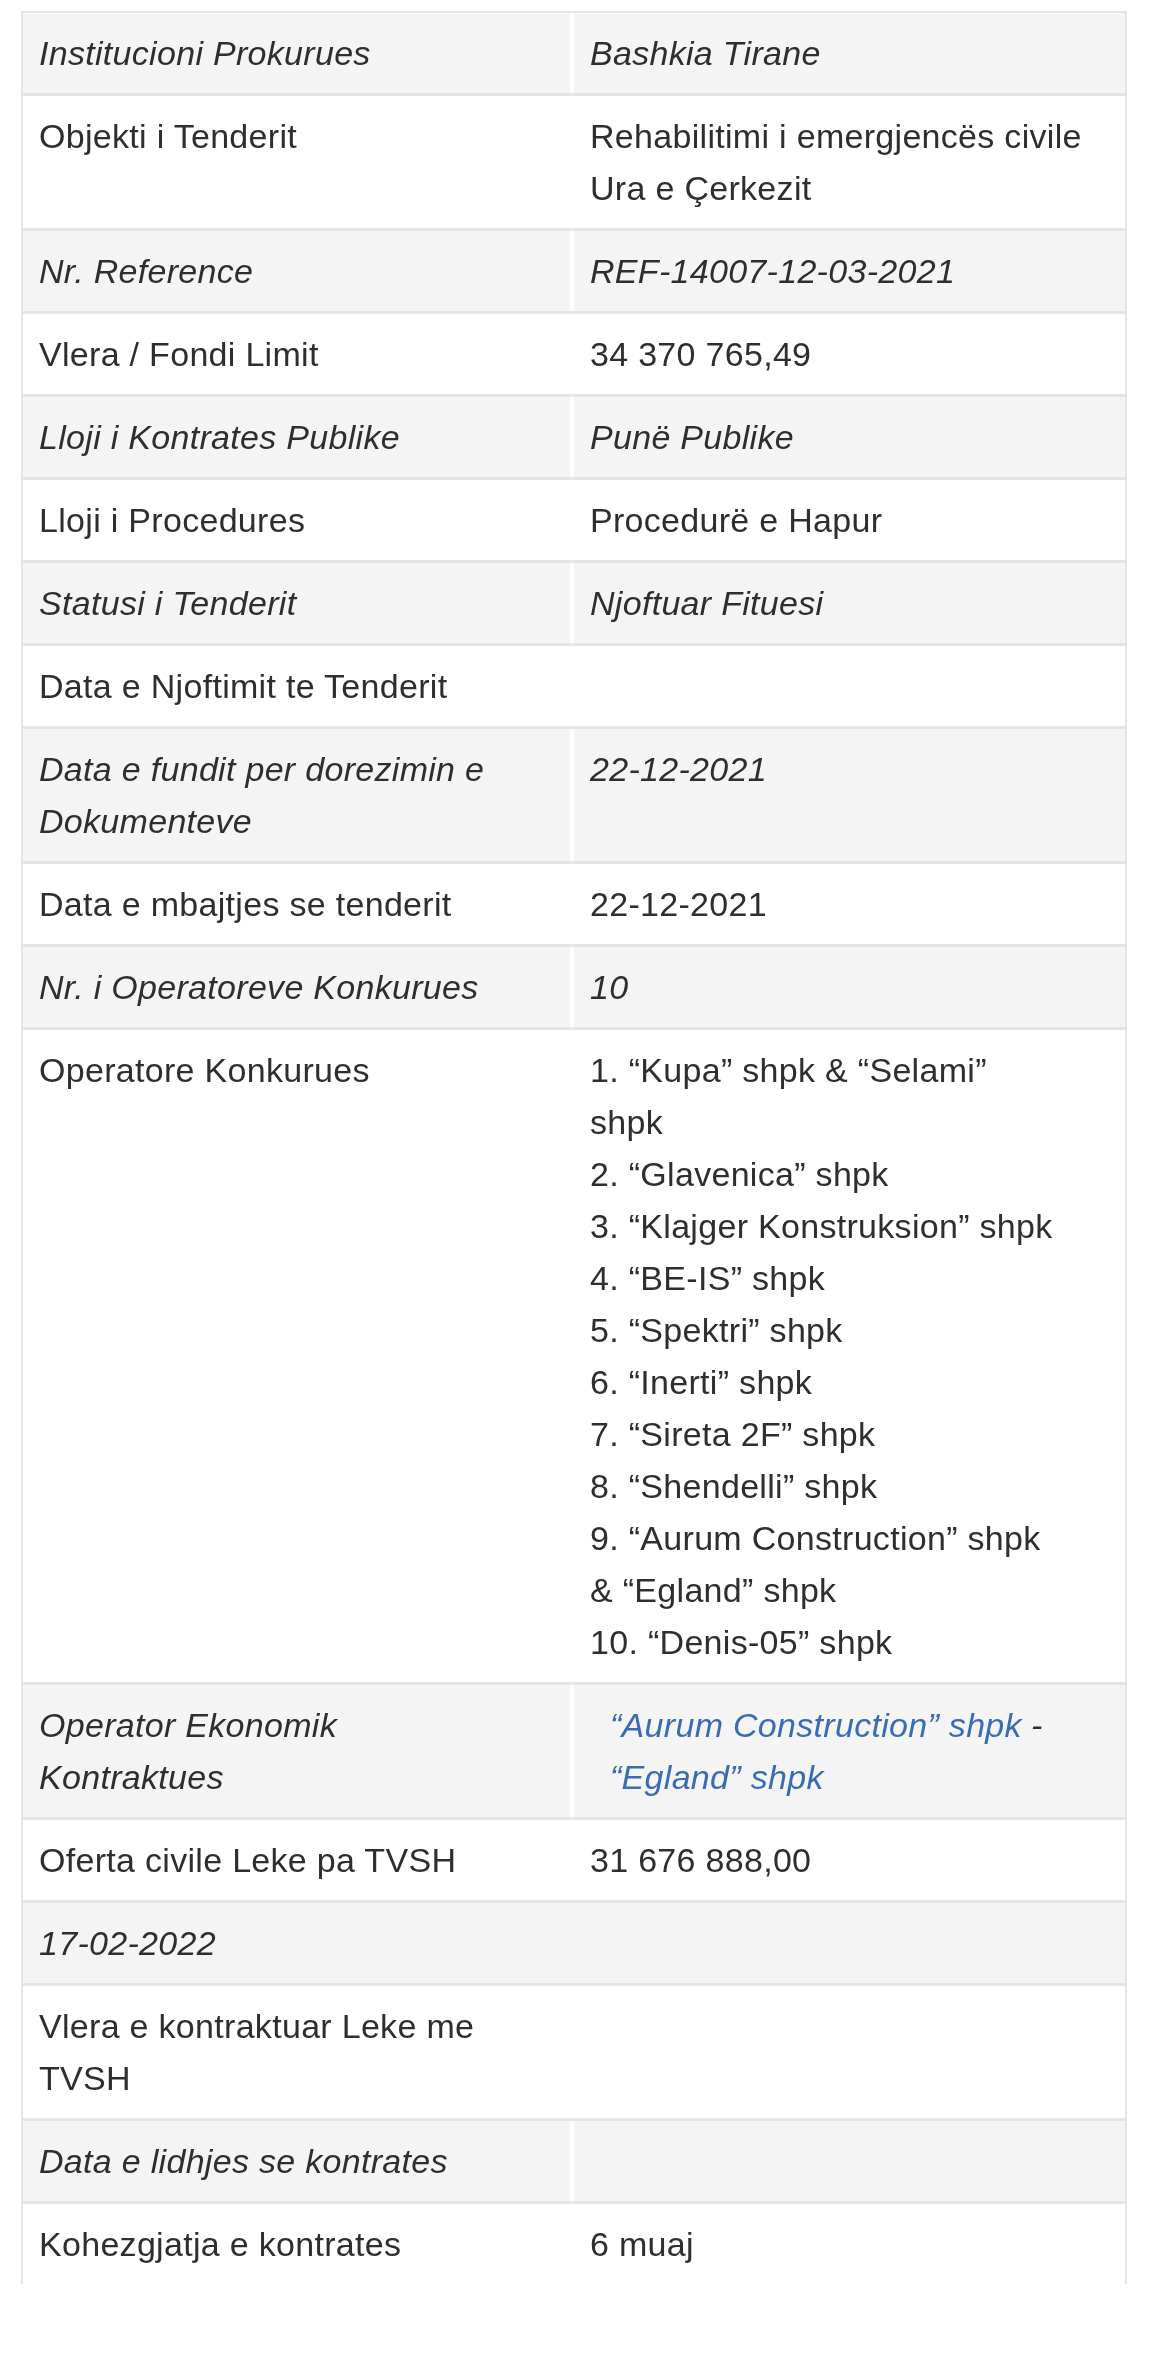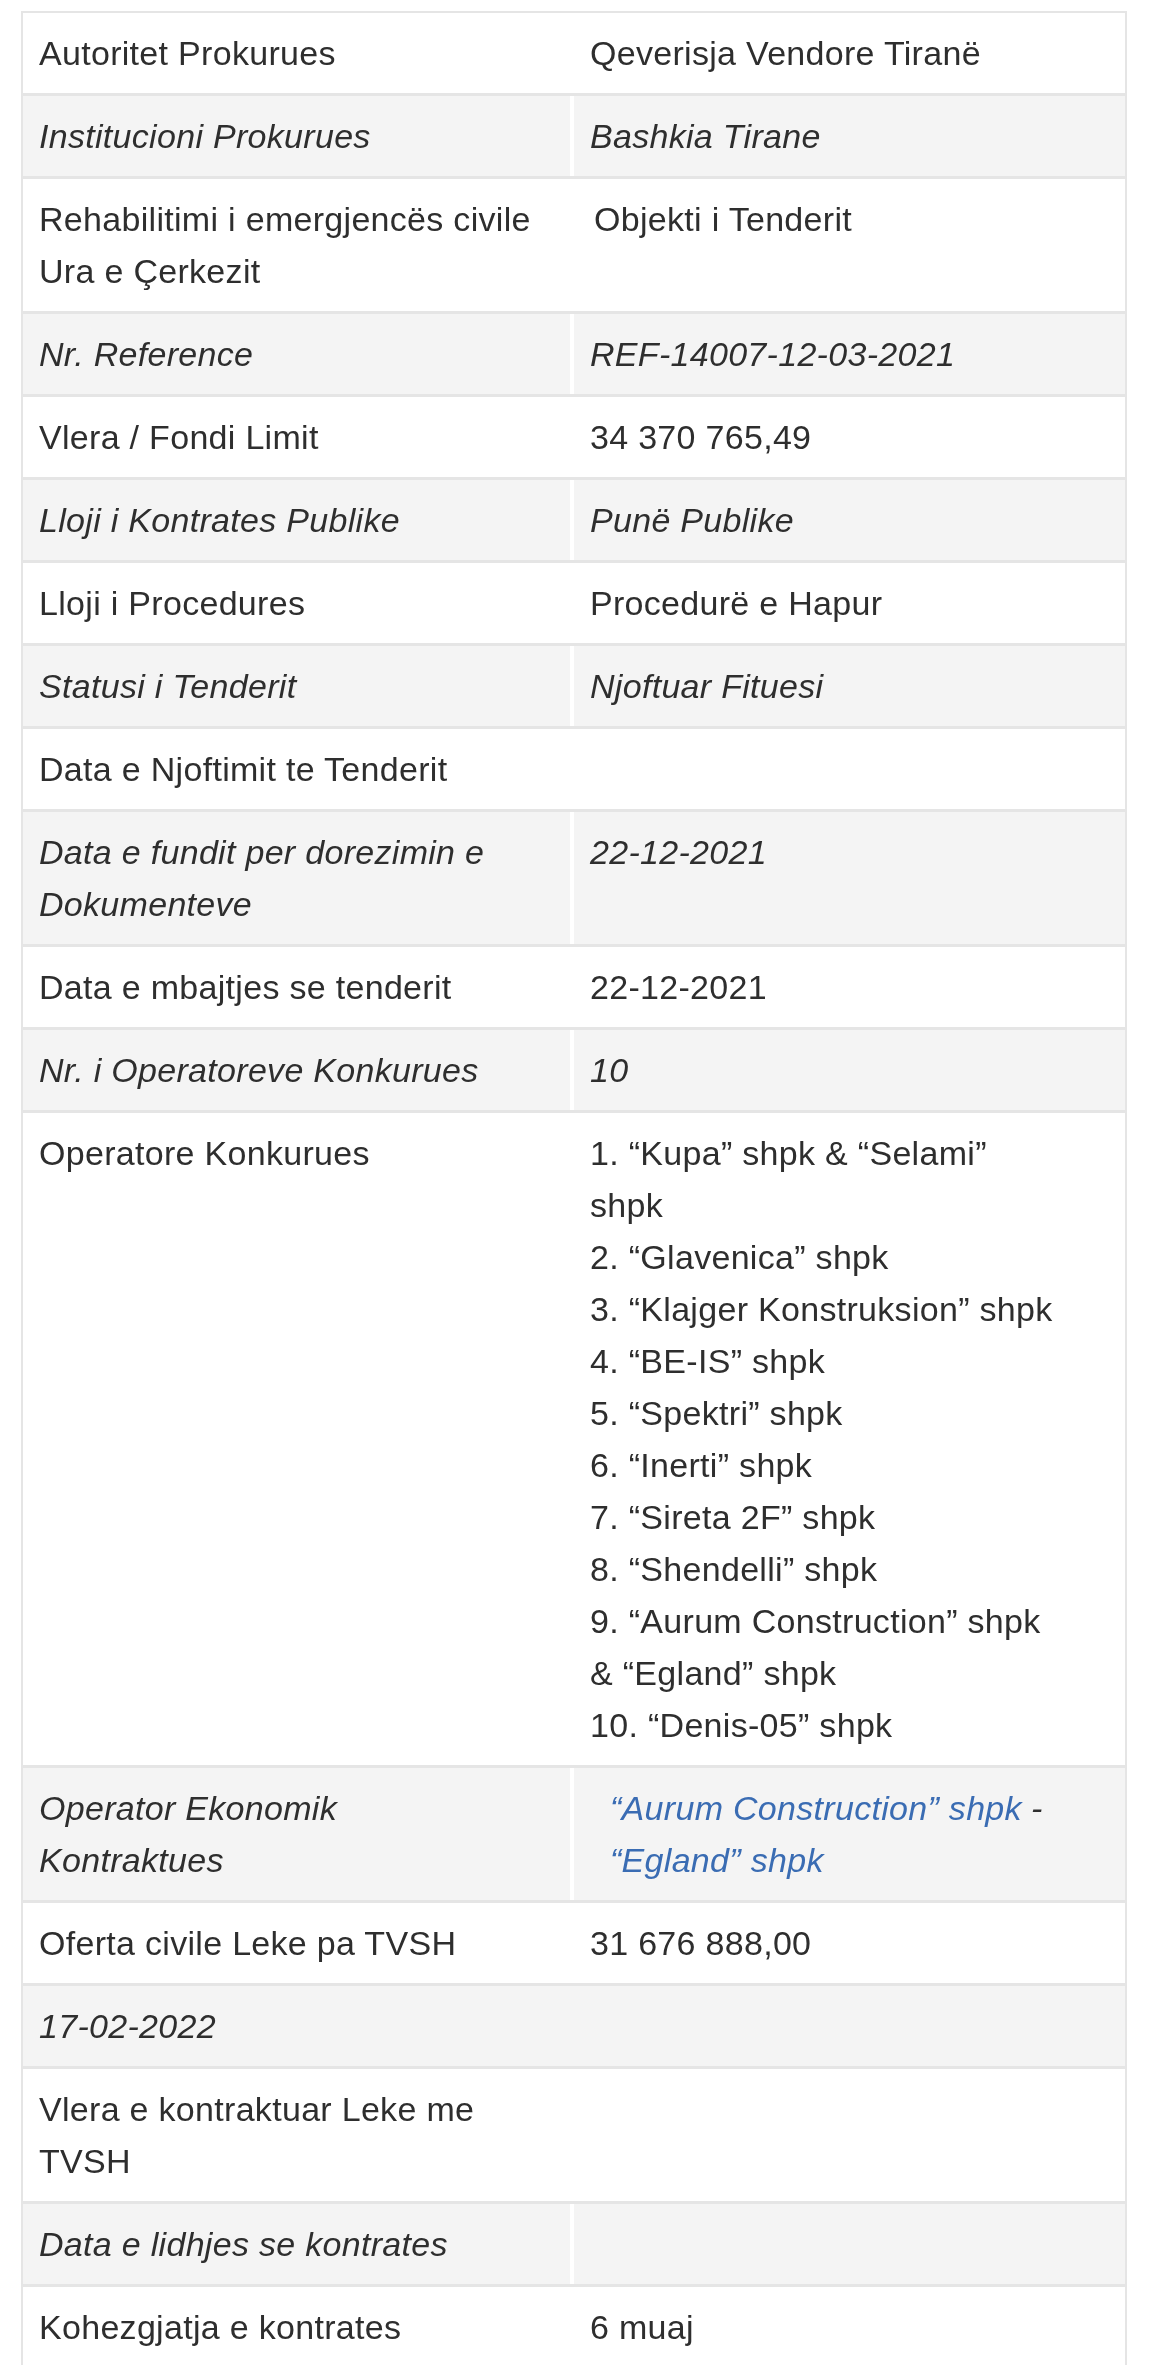--- a/index.html
+++ b/index.html
@@ -51,33 +51,29 @@
     margin-left: 20px;
   }
   .dash { margin-left: 9px; color: #2e2e2e; }
   .op-line { white-space: pre-line; }
 </style>
 </head>
 <body>
 
 <div class="table">
 
-  <div class="row">
-    <div class="cell label">Autoritet Prokurues</div>
-    <div class="cell value">Qeverisja Vendore Tiranë</div>
-  </div>
 
   <div class="row alt">
     <div class="cell label">Institucioni Prokurues</div>
     <div class="cell value">Bashkia Tirane</div>
   </div>
 
   <div class="row">
+    <div class="cell label">Objekti i Tenderit</div>
     <div class="cell value">Rehabilitimi i emergjencës civile Ura e Çerkezit</div>
-    <div class="cell label">Objekti i Tenderit</div>
   </div>
 
   <div class="row alt">
     <div class="cell label">Nr. Reference</div>
     <div class="cell value">REF-14007-12-03-2021</div>
   </div>
 
   <div class="row">
     <div class="cell label">Vlera / Fondi Limit</div>
     <div class="cell value">34 370 765,49</div>

